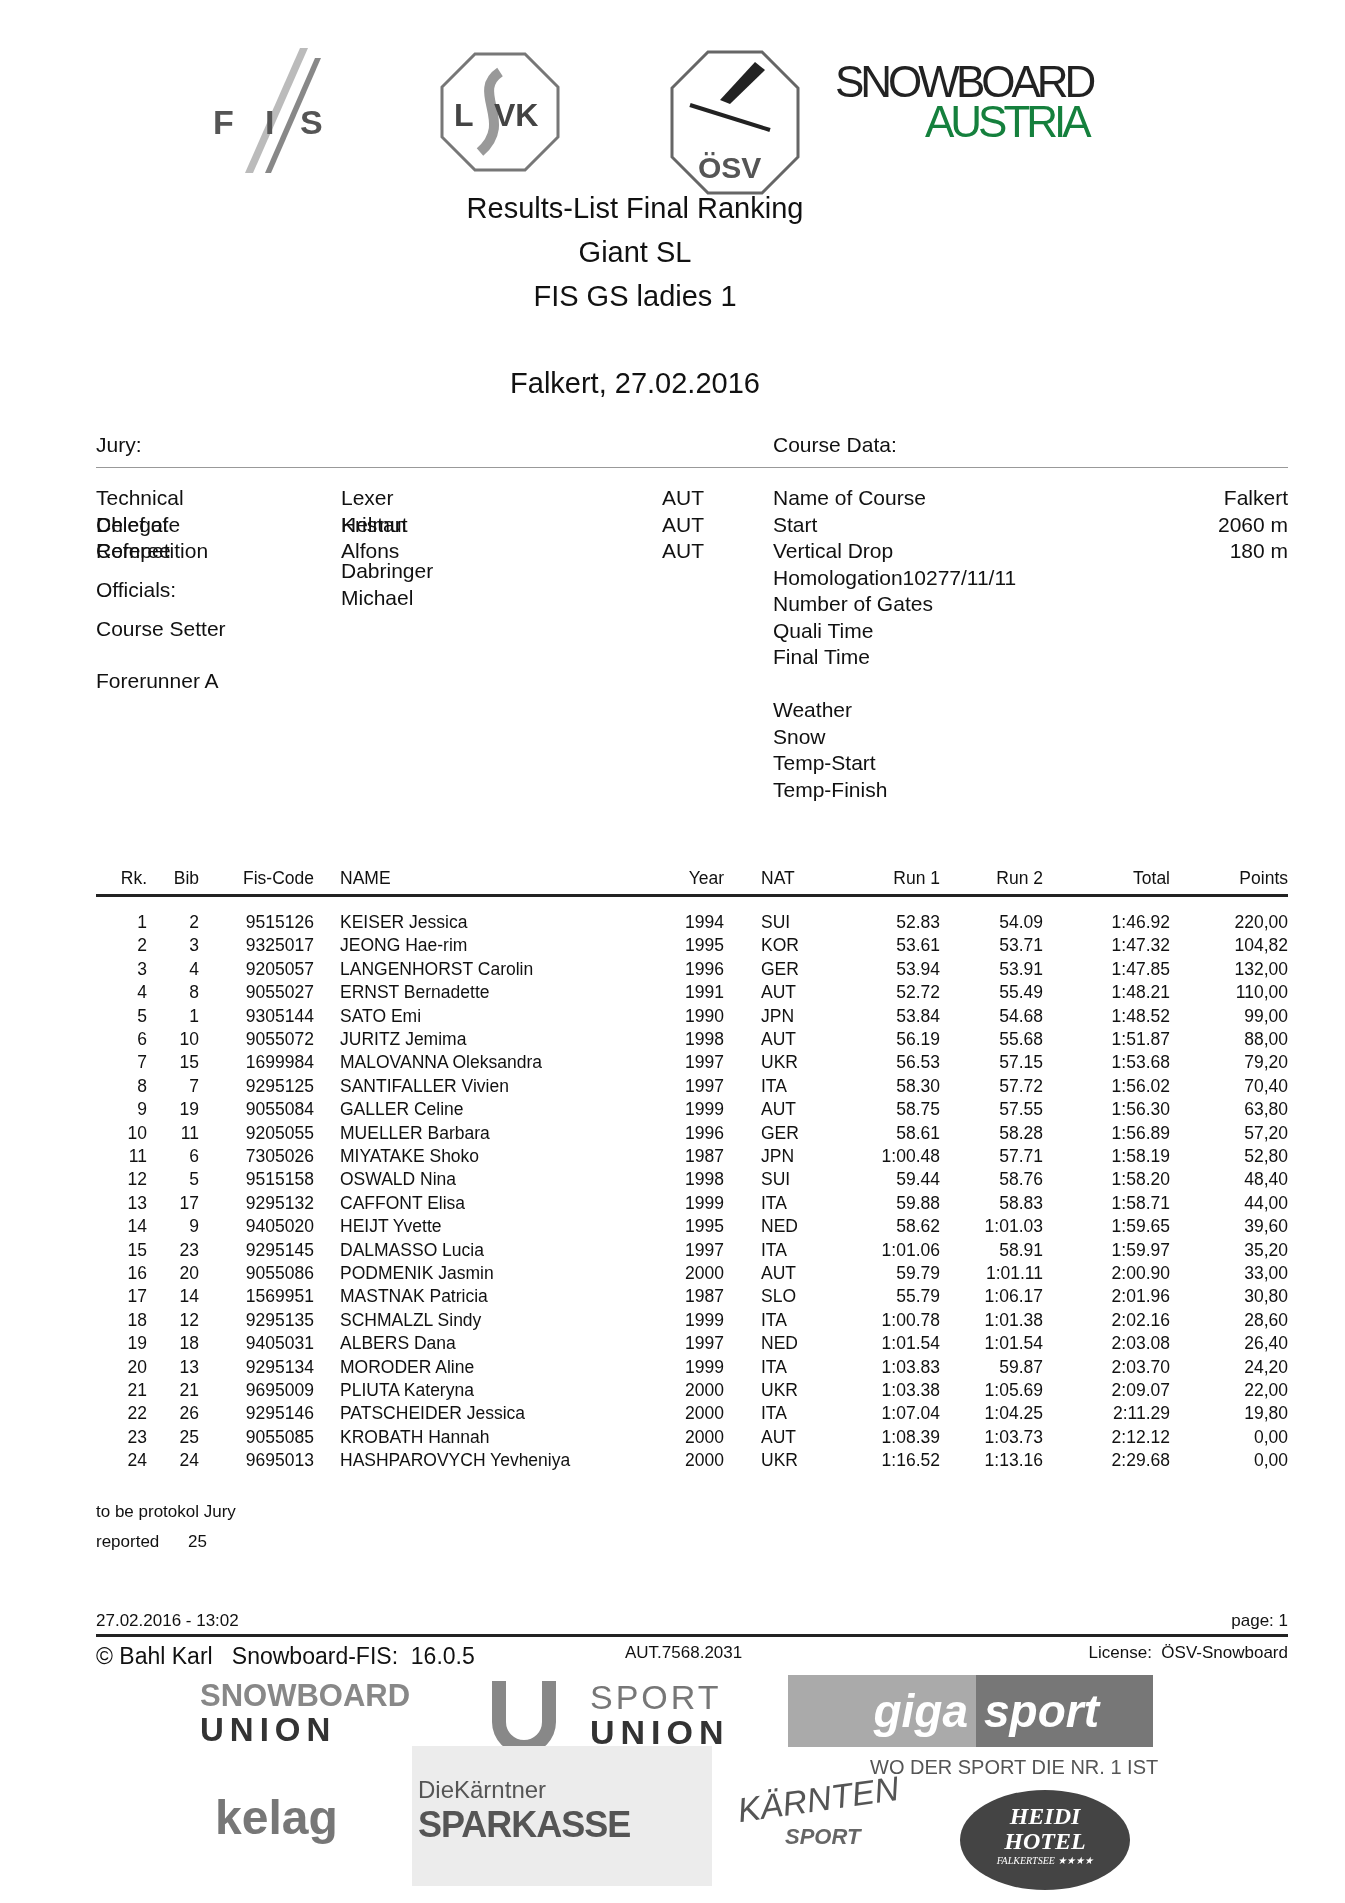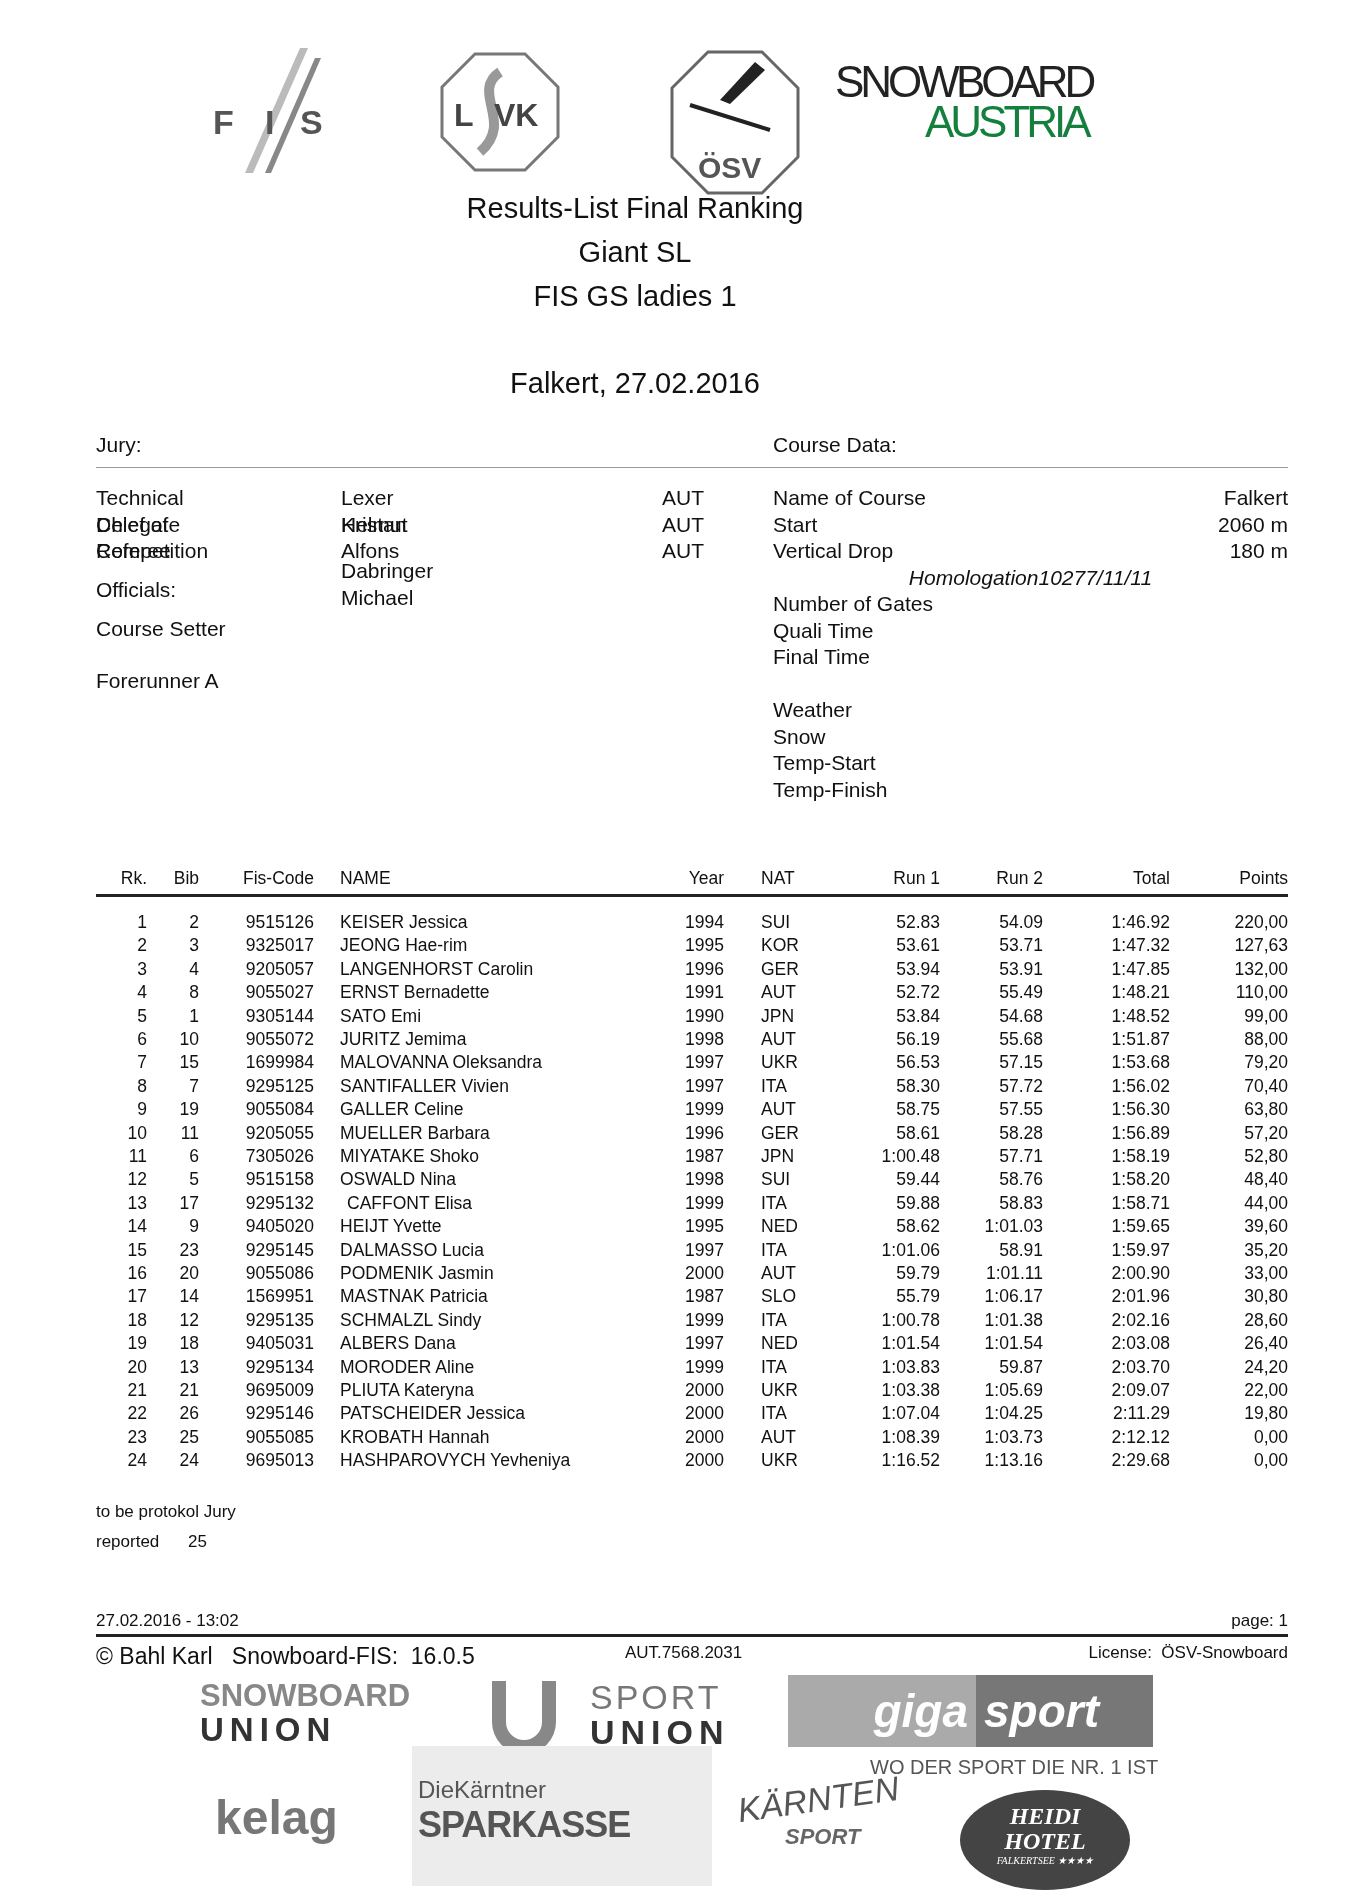--- a/index.html
+++ b/index.html
@@ -88,21 +88,21 @@
       <span>Falkert</span>
     </div>
   <div style="display:flex;justify-content:space-between;height:26.5px;">
       <span>Start</span>
       <span>2060 m</span>
     </div>
   <div style="display:flex;justify-content:space-between;height:26.5px;">
       <span>Vertical Drop</span>
       <span>180 m</span>
     </div>
-  <div style="display:flex;justify-content:center;height:26.5px;font-style:italic;">
+  <div style="display:flex;justify-content:flex-start;height:26.5px;">
       <span>Homologation</span>
       <span>10277/11/11</span>
     </div>
   <div style="display:flex;justify-content:space-between;height:26.5px;">
       <span>Number of Gates</span>
       <span></span>
     </div>
   <div style="display:flex;justify-content:space-between;height:26.5px;">
       <span>Quali Time</span>
       <span></span>
@@ -147,21 +147,21 @@
     <div style="position: absolute; left: 0px; width: 1345px; top: 23.4px; height: 22px;">
       <span class="td r" style="top: 0px; right: 1198px;">2</span>
       <span class="td r" style="top: 0px; right: 1146px;">3</span>
       <span class="td r" style="top: 0px; right: 1031px;">9325017</span>
       <span class="td" style="top: 0px; left: 340px;">JEONG Hae-rim</span>
       <span class="td r" style="top: 0px; right: 621px;">1995</span>
       <span class="td" style="top: 0px; left: 761px;">KOR</span>
       <span class="td r" style="top: 0px; right: 405px;">53.61</span>
       <span class="td r" style="top: 0px; right: 302px;">53.71</span>
       <span class="td r" style="top: 0px; right: 175px;">1:47.32</span>
-      <span class="td r" style="top: 0px; right: 57px;">127,63</span>
+      <span class="td r" style="top: 0px; right: 57px;">104,82</span>
     </div>
     <div style="position: absolute; left: 0px; width: 1345px; top: 46.8px; height: 22px;">
       <span class="td r" style="top: 0px; right: 1198px;">3</span>
       <span class="td r" style="top: 0px; right: 1146px;">4</span>
       <span class="td r" style="top: 0px; right: 1031px;">9205057</span>
       <span class="td" style="top: 0px; left: 340px;">LANGENHORST Carolin</span>
       <span class="td r" style="top: 0px; right: 621px;">1996</span>
       <span class="td" style="top: 0px; left: 761px;">GER</span>
       <span class="td r" style="top: 0px; right: 405px;">53.94</span>
       <span class="td r" style="top: 0px; right: 302px;">53.91</span>
@@ -273,21 +273,21 @@
       <span class="td" style="top: 0px; left: 761px;">SUI</span>
       <span class="td r" style="top: 0px; right: 405px;">59.44</span>
       <span class="td r" style="top: 0px; right: 302px;">58.76</span>
       <span class="td r" style="top: 0px; right: 175px;">1:58.20</span>
       <span class="td r" style="top: 0px; right: 57px;">48,40</span>
     </div>
     <div style="position: absolute; left: 0px; width: 1345px; top: 280.8px; height: 22px;">
       <span class="td r" style="top: 0px; right: 1198px;">13</span>
       <span class="td r" style="top: 0px; right: 1146px;">17</span>
       <span class="td r" style="top: 0px; right: 1031px;">9295132</span>
-      <span class="td" style="top: 0px; left: 340px; margin-left: 7px;">CAFFONT Elisa</span>
+      <span class="td" style="top: 0px; left: 340px;">CAFFONT Elisa</span>
       <span class="td r" style="top: 0px; right: 621px;">1999</span>
       <span class="td" style="top: 0px; left: 761px;">ITA</span>
       <span class="td r" style="top: 0px; right: 405px;">59.88</span>
       <span class="td r" style="top: 0px; right: 302px;">58.83</span>
       <span class="td r" style="top: 0px; right: 175px;">1:58.71</span>
       <span class="td r" style="top: 0px; right: 57px;">44,00</span>
     </div>
     <div style="position: absolute; left: 0px; width: 1345px; top: 304.2px; height: 22px;">
       <span class="td r" style="top: 0px; right: 1198px;">14</span>
       <span class="td r" style="top: 0px; right: 1146px;">9</span>

